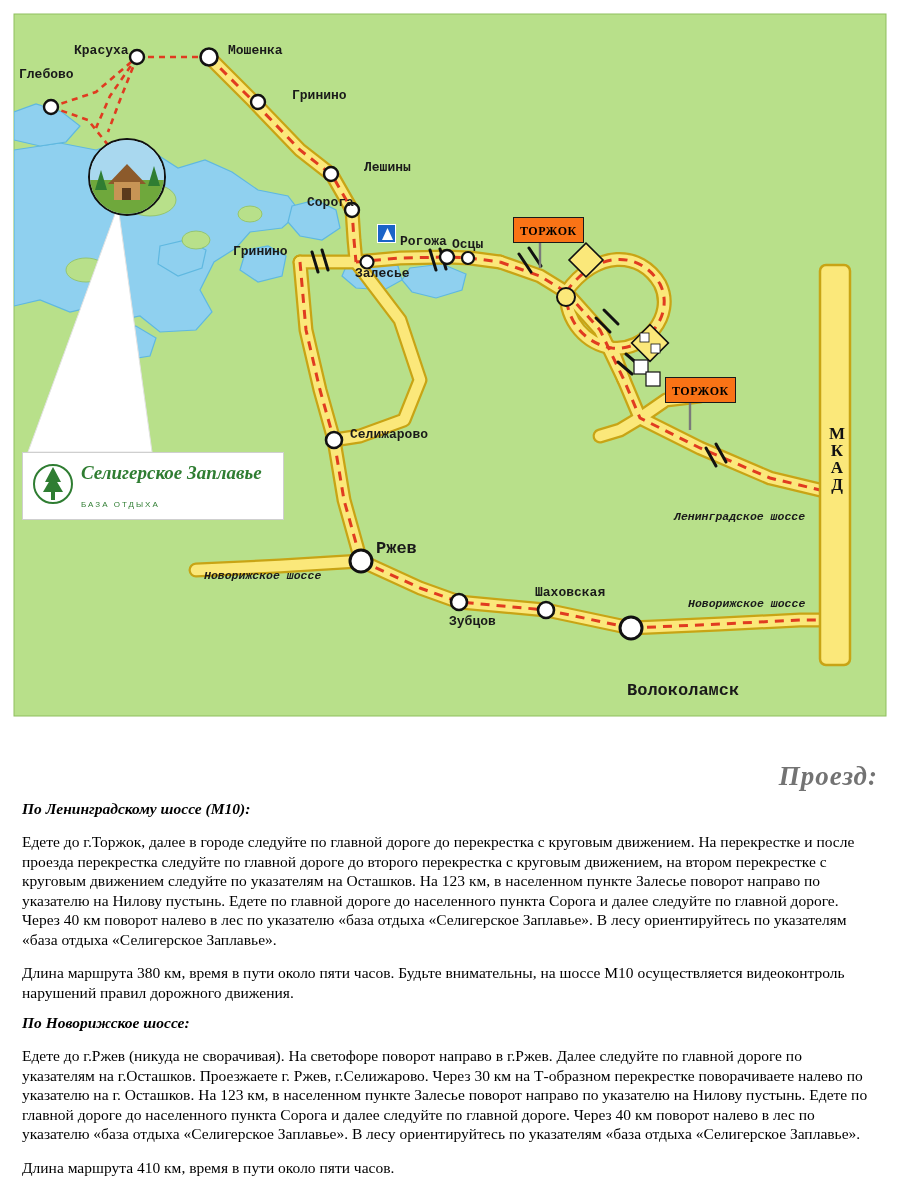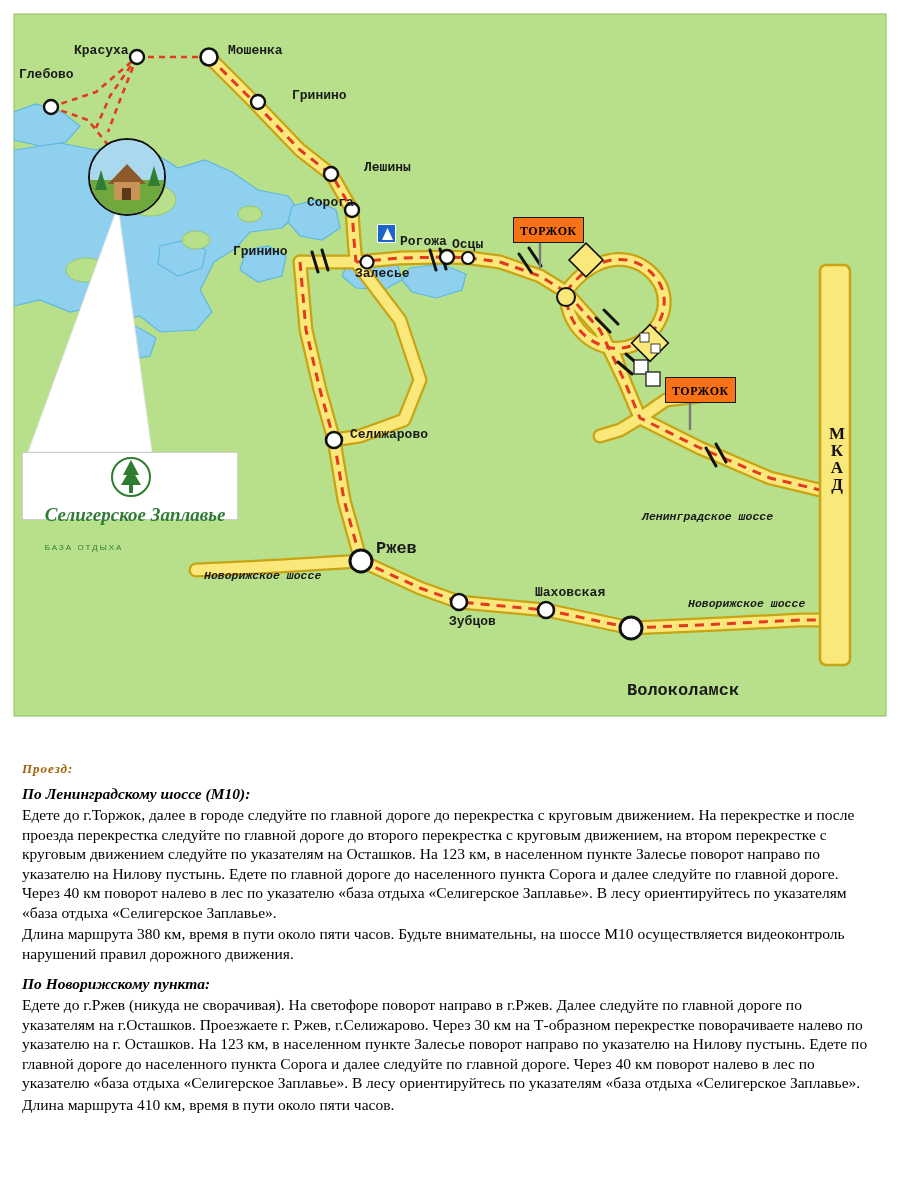--- a/index.html
+++ b/index.html
@@ -69,29 +69,28 @@
     text-align: center;
     color: #111;
   }
   #mkad-text span { display: block; }
 
   
   #logo-panel {
     position: absolute;
     left: 22px;
     top: 452px;
-    width: 216px;
+    width: 262px;
     height: 68px;
     background: #ffffff;
     border: 1px solid #cfcfcf;
     box-sizing: border-box;
     display: flex;
     align-items: center;
     padding-left: 10px;
-    flex-direction: column;
   }
   #logo-tree { flex: 0 0 auto; margin-right: 8px; }
   #logo-texts { display: flex; flex-direction: column; justify-content: center; }
   #logo-title {
     font-family: "Liberation Serif", serif;
     font-style: italic;
     font-weight: bold;
     font-size: 19px;
     color: #2f7d32;
     line-height: 1.05;
@@ -138,37 +137,38 @@
     width: 900px;
     height: 459px;
     padding: 16px 22px 0 22px;
     box-sizing: border-box;
     background: #fff;
   }
   #proezd-heading {
     font-family: "Liberation Serif", serif;
     font-style: italic;
     font-weight: bold;
-    font-size: 13px;
+    font-size: 27px;
     letter-spacing: 1px;
     margin: 0 0 8px 0;
-    color: #a16207;
+    color: #737373;
+    text-align: right;
   }
   .route-heading {
     font-family: "Liberation Serif", serif;
     font-style: italic;
     font-weight: bold;
     font-size: 15.5px;
     margin: 0 0 2px 0;
   }
   .route-para {
     font-family: "Liberation Serif", serif;
     font-size: 15.5px;
     line-height: 1.26;
-    margin: 2px 0 2px 0;
+    margin: 14px 0 2px 0;
     text-align: left;
   }
   .route-block { margin-bottom: 12px; }
 </style>
 </head>
 <body>
 
 <div id="map-area">
 
   <svg id="map-canvas" viewBox="0 0 900 745" xmlns="http://www.w3.org/2000/svg">
@@ -355,21 +355,21 @@
   <div class="map-label md" style="left:400px; top:235px;">Рогожа</div>
   <div class="map-label md" style="left:452px; top:238px;">Осцы</div>
   <div class="map-label md" style="left:355px; top:267px;">Залесье</div>
   <div class="map-label md" style="left:350px; top:428px;">Селижарово</div>
   <div class="map-label lg" style="left:376px; top:540px;">Ржев</div>
   <div class="map-label md" style="left:449px; top:615px;">Зубцов</div>
   <div class="map-label md" style="left:535px; top:586px;">Шаховская</div>
   <div class="map-label lg" style="left:627px; top:642px;margin-top:40px;">Волоколамск</div>
 
   <div class="map-label italic" style="left:204px; top:570px;">Новорижское шоссе</div>
-  <div class="map-label italic" style="left:642px; top:511px;">Ленинградское шоссе</div>
+  <div class="map-label italic" style="left:674px; top:511px;">Ленинградское шоссе</div>
   <div class="map-label italic" style="left:688px; top:598px;">Новорижское шоссе</div>
 
   <div id="logo-panel">
     <span id="logo-tree">
       <svg viewBox="0 0 40 48" width="40" height="48">
         <circle cx="20" cy="24" r="19" fill="none" stroke="#2f7d32" stroke-width="2"></circle>
         <polygon points="20,7 28,22 12,22" fill="#2f7d32"></polygon>
         <polygon points="20,15 30,32 10,32" fill="#2f7d32"></polygon>
         <rect x="18" y="31" width="4" height="9" fill="#2f7d32"></rect>
       </svg>
@@ -384,17 +384,17 @@
 <div id="text-area">
   <div id="proezd-heading">Проезд:</div>
 
   <div class="route-block">
     <div class="route-heading">По Ленинградскому шоссе (М10):</div>
     <p class="route-para">Едете до г.Торжок, далее в городе следуйте по главной дороге до перекрестка с круговым движением. На перекрестке и после проезда перекрестка следуйте по главной дороге до второго перекрестка с круговым движением, на втором перекрестке с круговым движением следуйте по указателям на Осташков. На 123 км, в населенном пункте Залесье поворот направо по указателю на Нилову пустынь. Едете по главной дороге до населенного пункта Сорога и далее следуйте по главной дороге. Через 40 км поворот налево в лес по указателю «база отдыха «Селигерское Заплавье». В лесу ориентируйтесь по указателям «база отдыха «Селигерское Заплавье».</p>
     <p class="route-para">Длина маршрута 380 км, время в пути около пяти часов. Будьте внимательны, на шоссе М10 осуществляется видеоконтроль нарушений правил дорожного движения.</p>
   </div>
 
   <div class="route-block">
-    <div class="route-heading">По Новорижскому пункта:</div>
+    <div class="route-heading">По Новорижское шоссе:</div>
     <p class="route-para">Едете до г.Ржев (никуда не сворачивая). На светофоре поворот направо в г.Ржев. Далее следуйте по главной дороге по указателям на г.Осташков. Проезжаете г. Ржев, г.Селижарово. Через 30 км на Т-образном перекрестке поворачиваете налево по указателю на г. Осташков. На 123 км, в населенном пункте Залесье поворот направо по указателю на Нилову пустынь. Едете по главной дороге до населенного пункта Сорога и далее следуйте по главной дороге. Через 40 км поворот налево в лес по указателю «база отдыха «Селигерское Заплавье». В лесу ориентируйтесь по указателям «база отдыха «Селигерское Заплавье».</p>
     <p class="route-para">Длина маршрута 410 км, время в пути около пяти часов.</p>
   </div>
 </div>
 
 </body></html>

